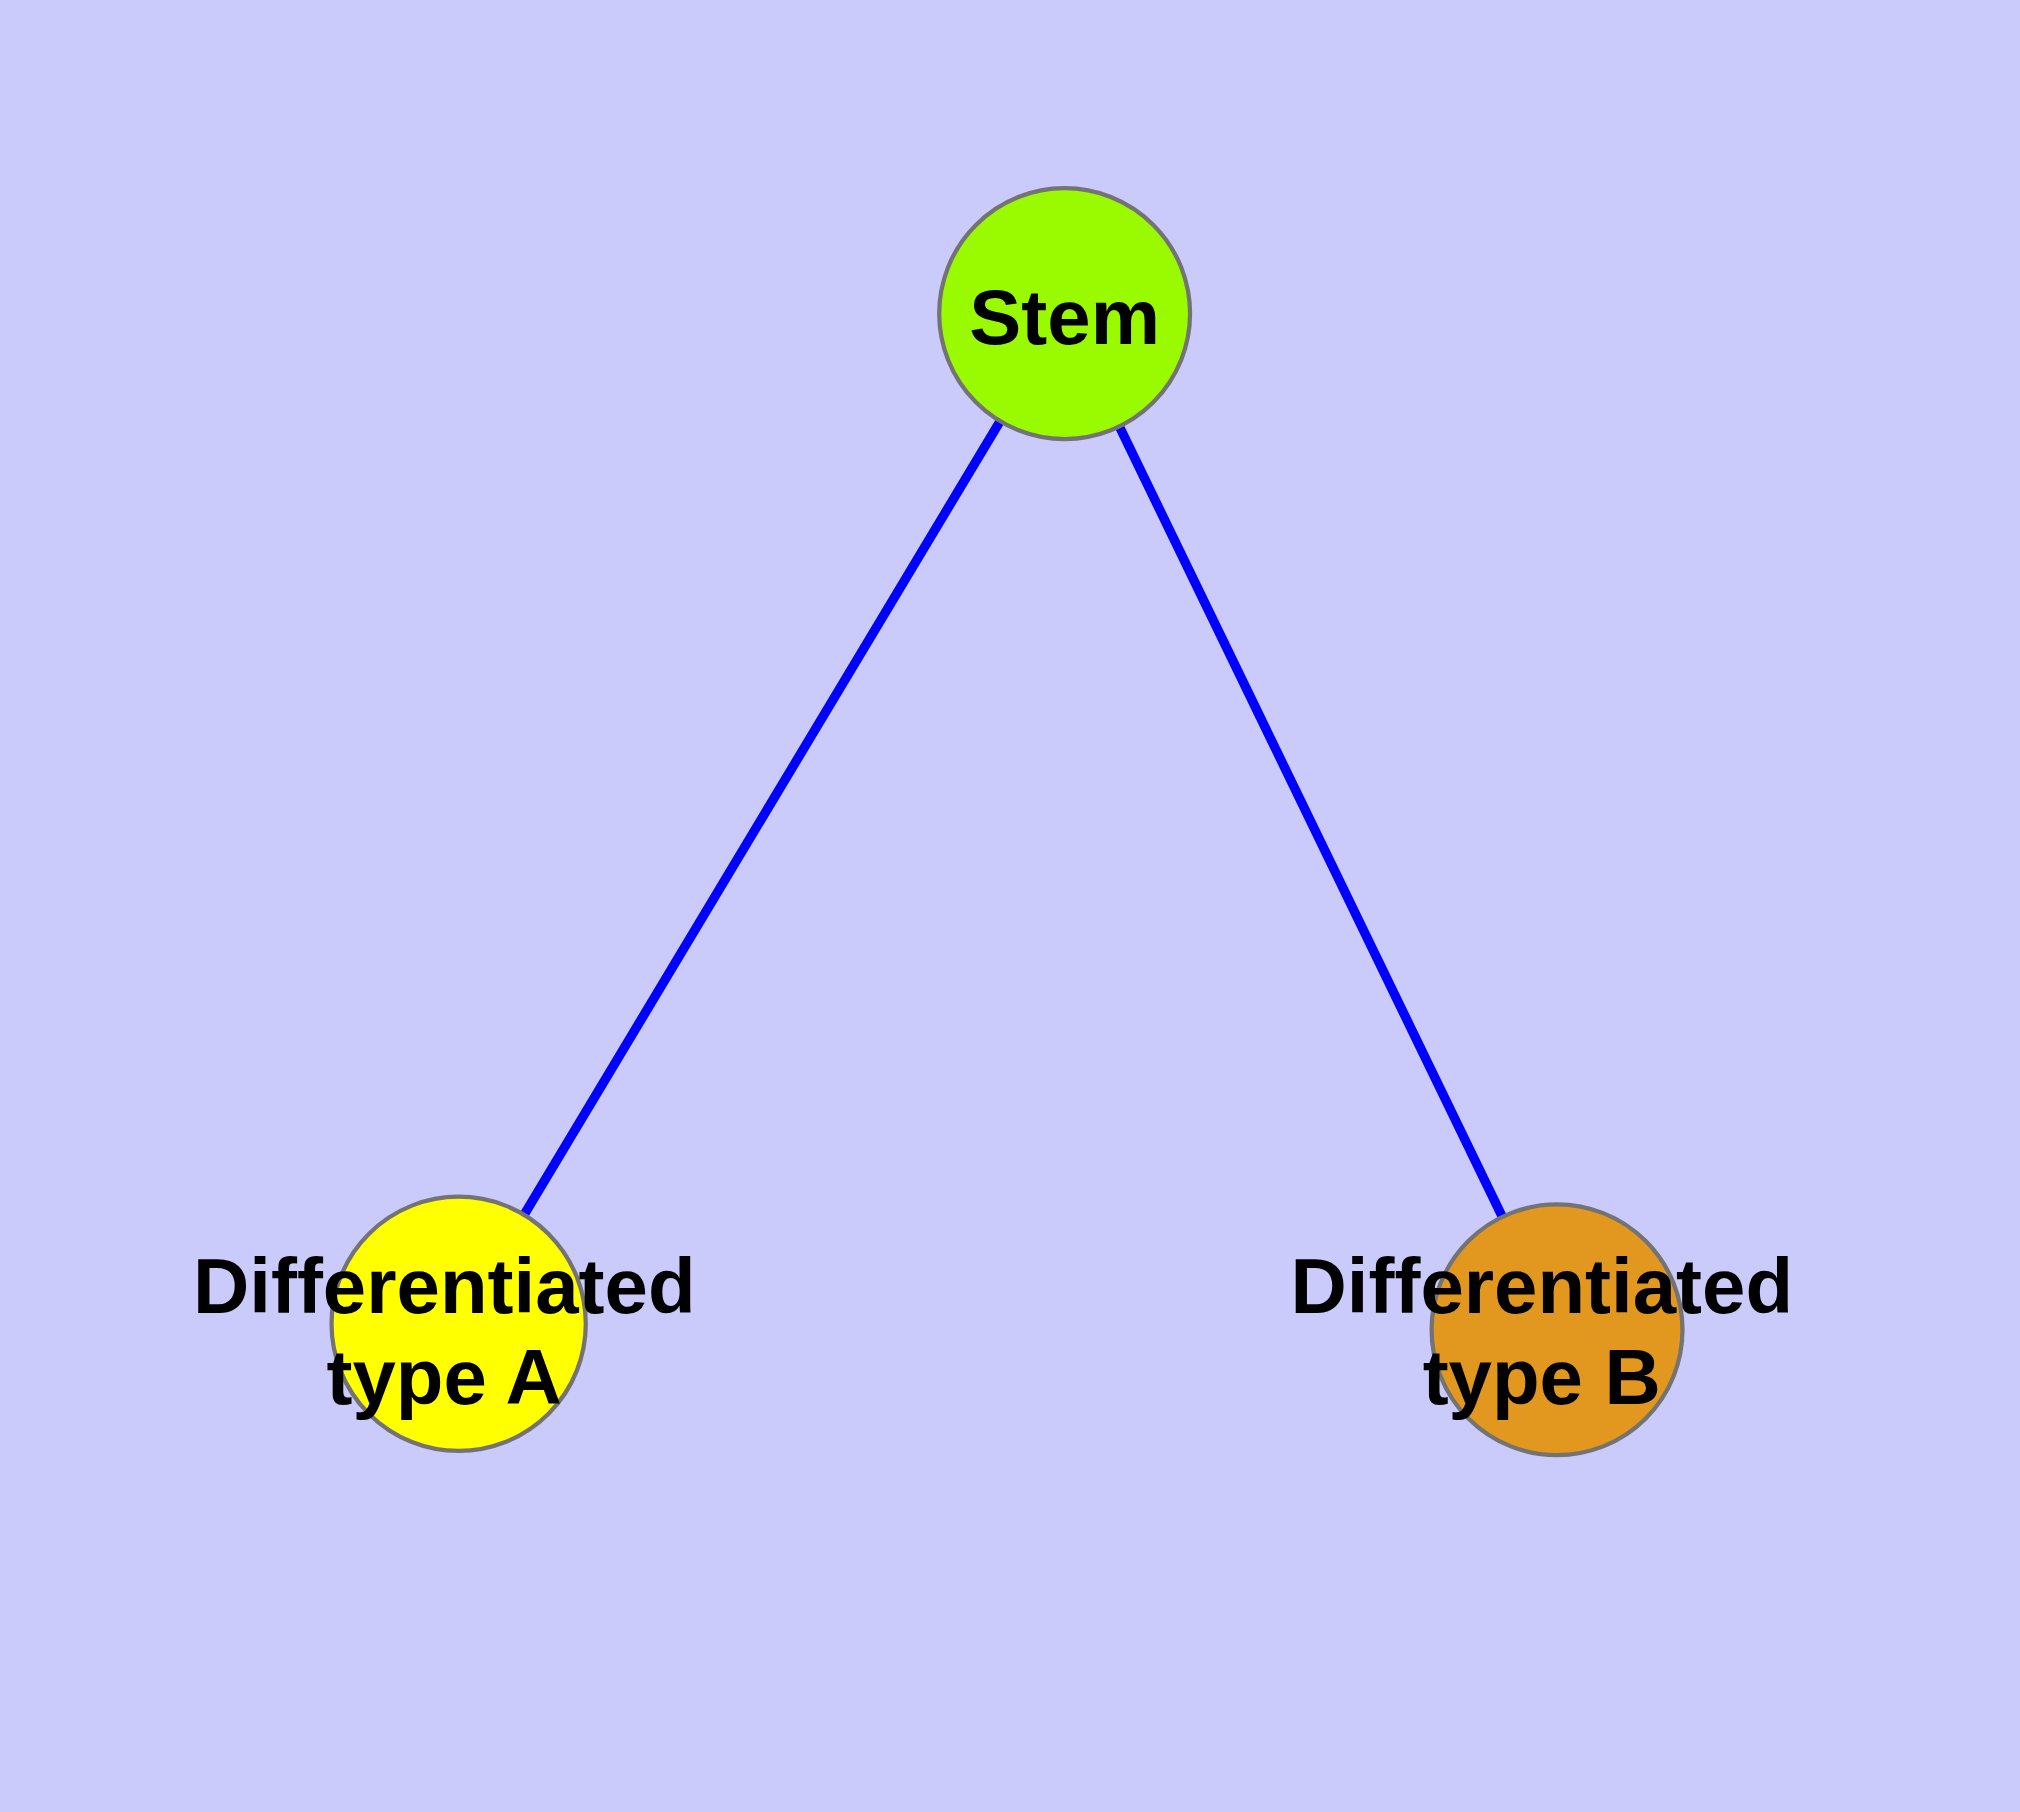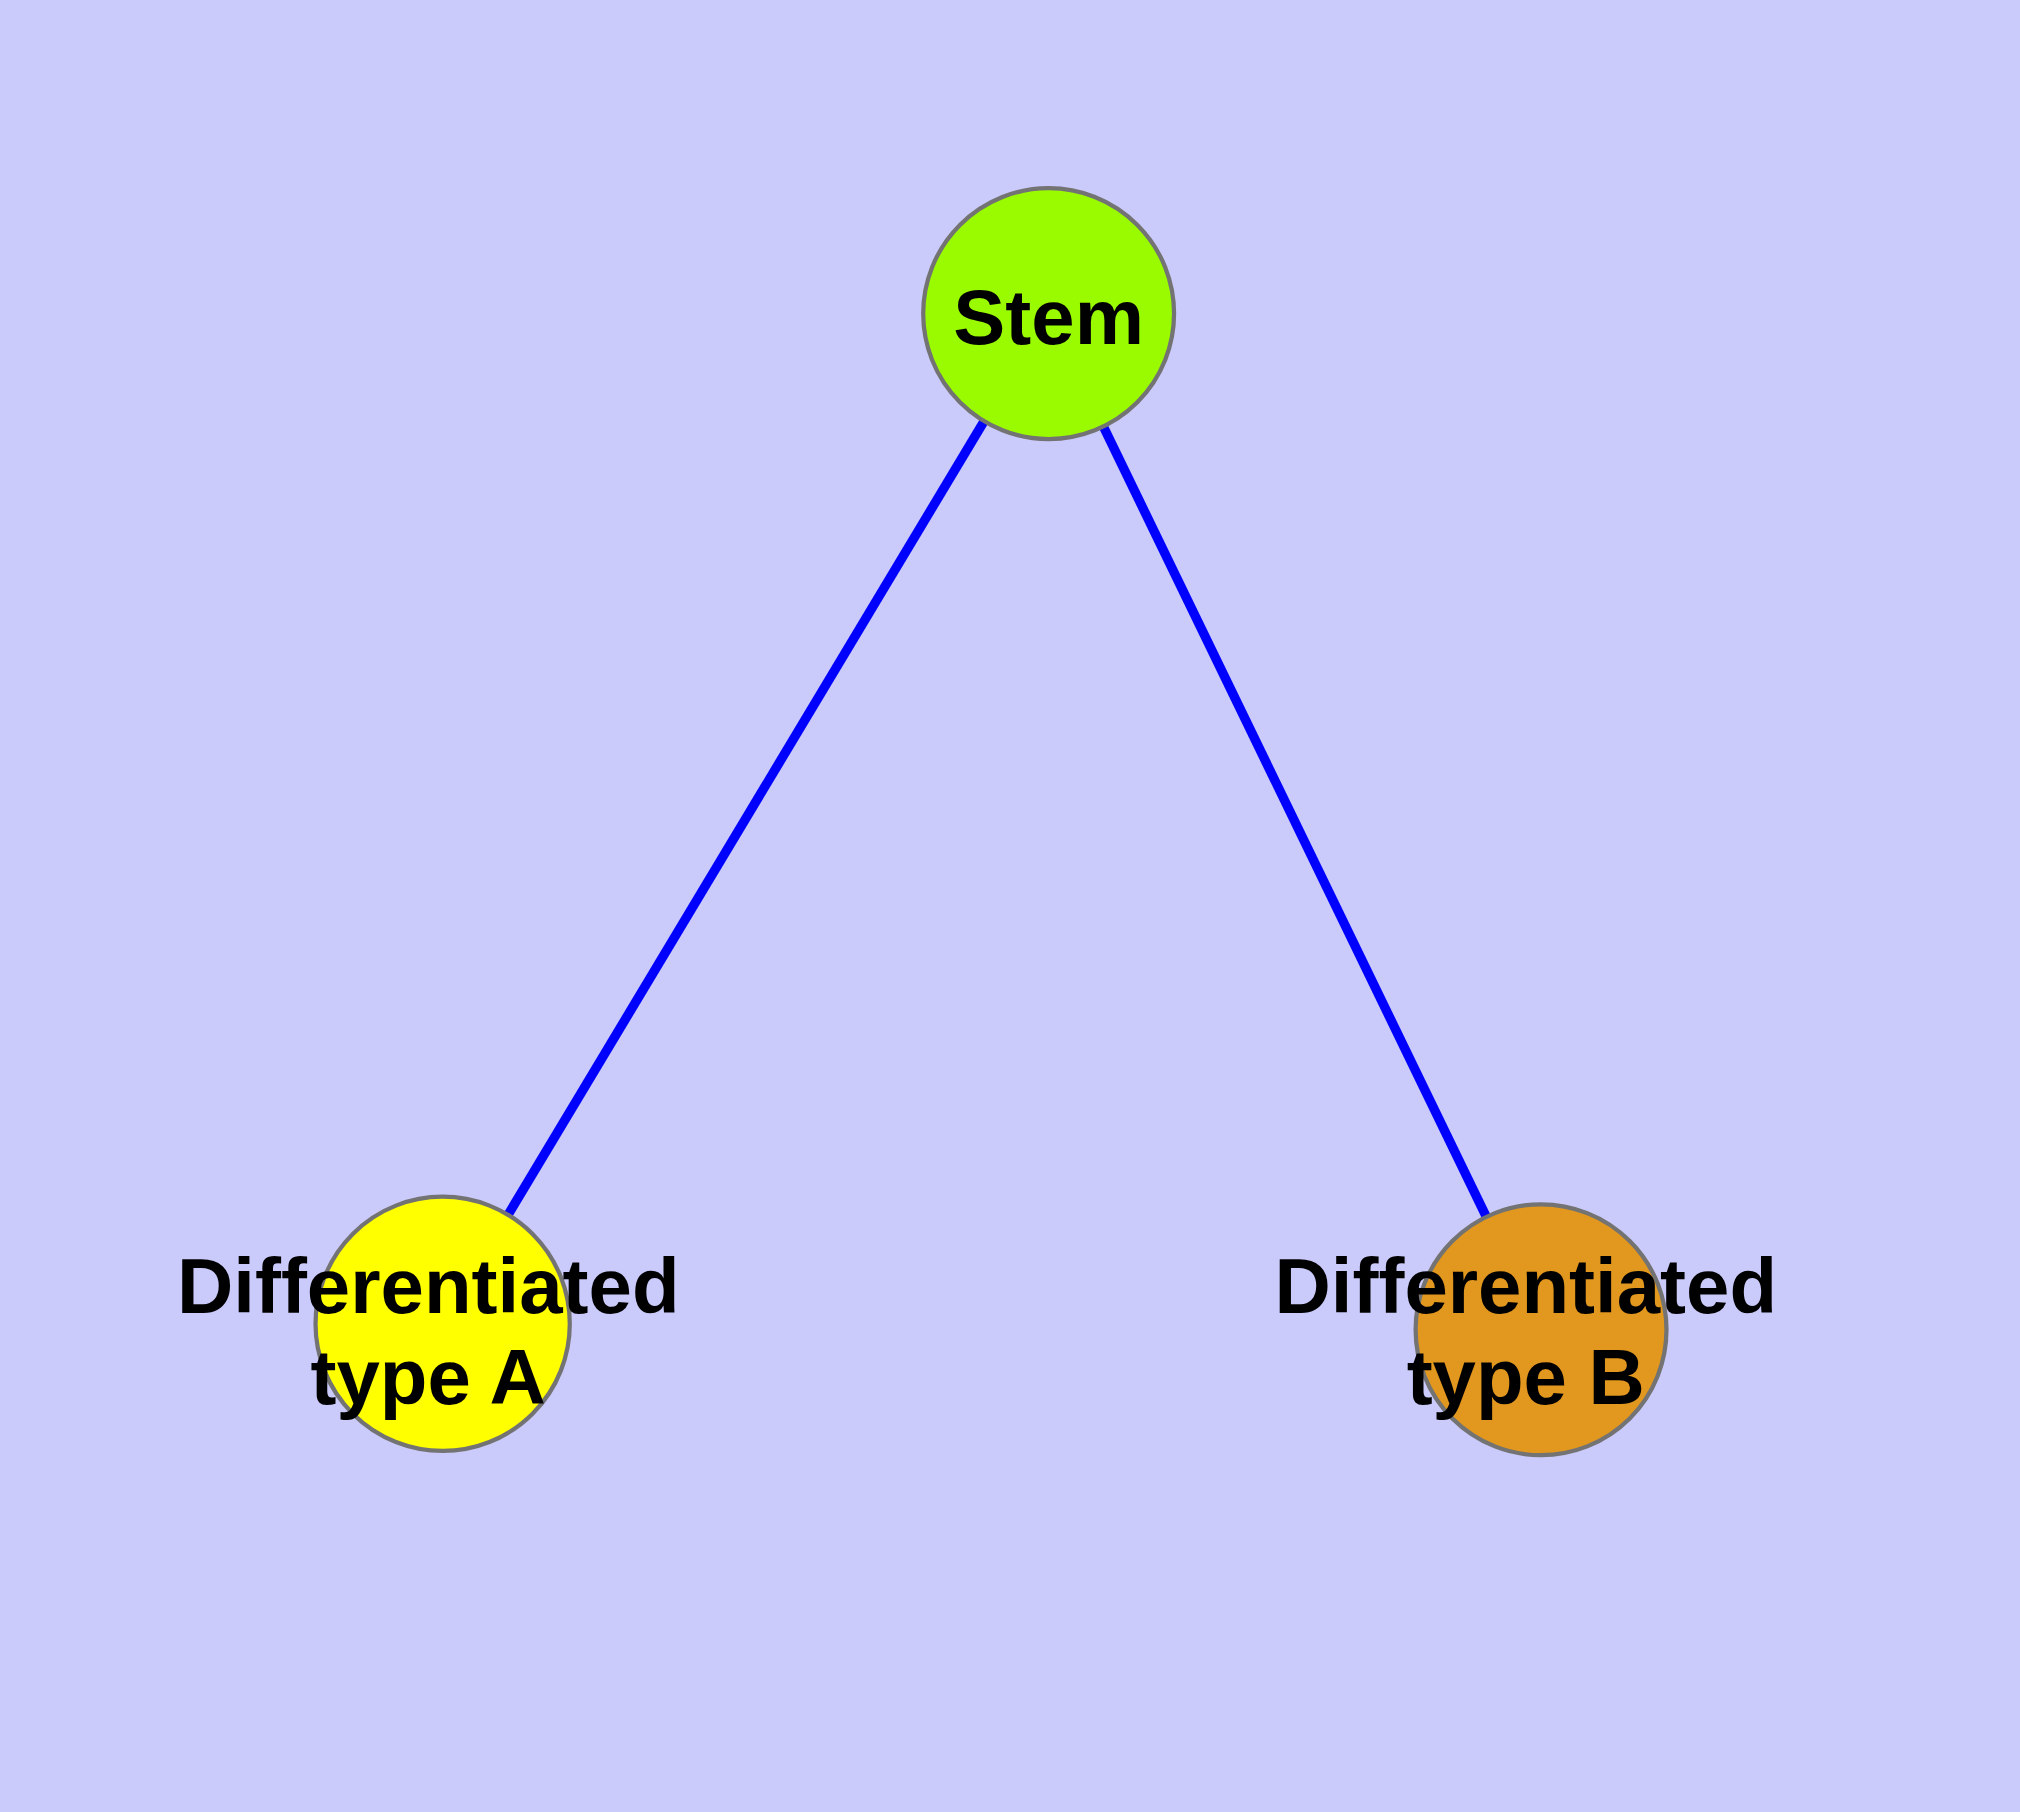--- a/index.html
+++ b/index.html
@@ -6,20 +6,21 @@
     margin: 0;
     padding: 0;
     width: 2021px;
     height: 1812px;
     overflow: hidden;
     background: #cacafb;
   }
   .canvas-wrap {
     width: 1684px;
     height: 1812px;
+    margin-left: 16px;
   }
   svg {
     display: block;
   }
   .edge {
     stroke-width: 11;
     fill: none;
   }
   .node-circle {
     stroke-width: 5;

